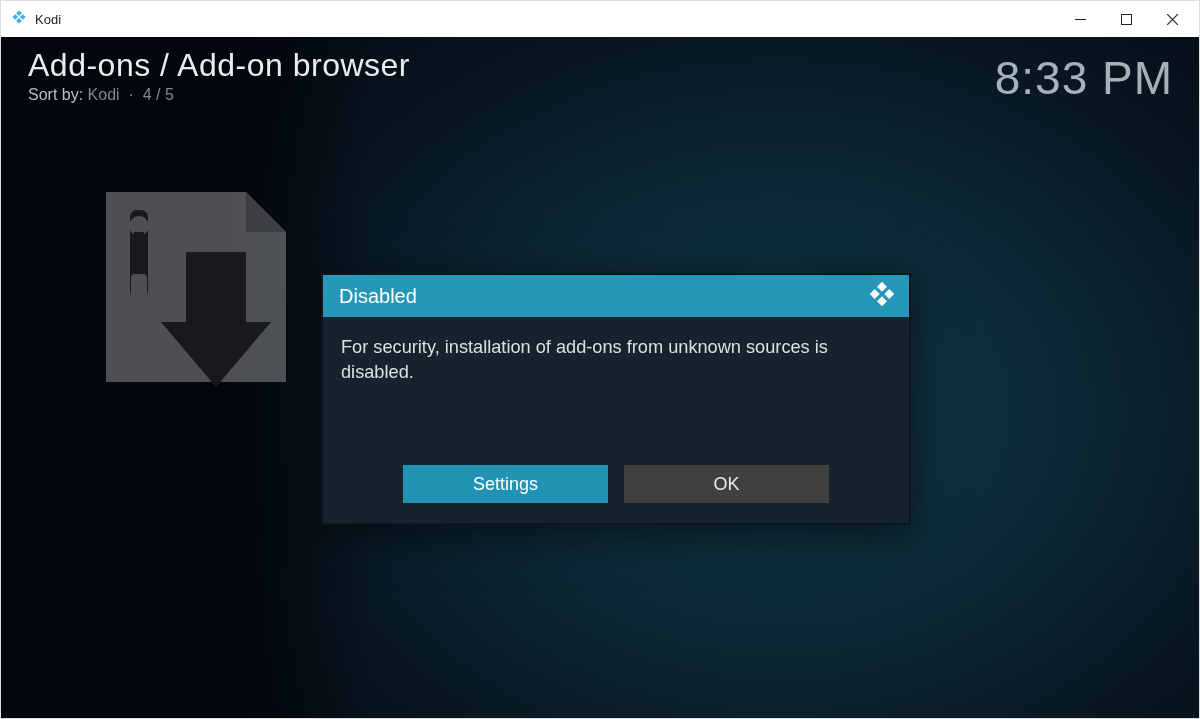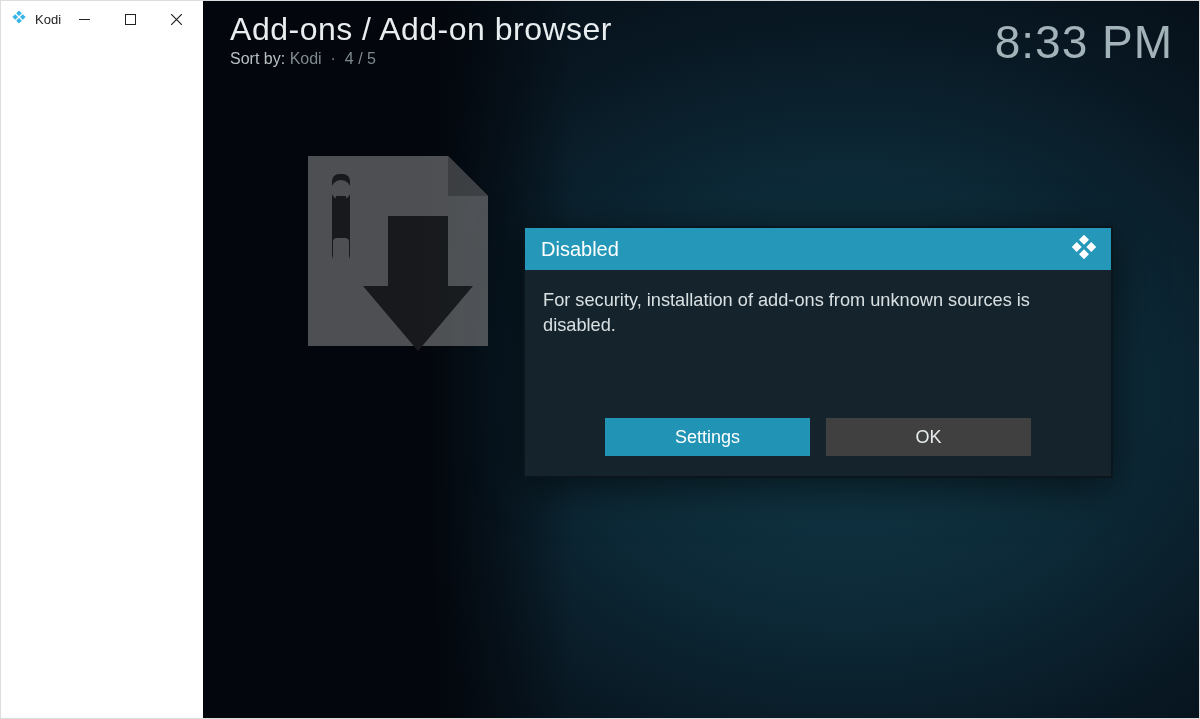--- a/index.html
+++ b/index.html
@@ -1,35 +1,35 @@
 <!DOCTYPE html>
 <html><head>
 <meta charset="utf-8">
 <style>
   * { box-sizing: border-box; margin: 0; padding: 0; }
   html, body { width: 1200px; height: 719px; overflow: hidden; font-family: "Segoe UI", Arial, sans-serif; background: #fff; }
-  .window { width: 1200px; height: 719px; background: #fff; display: flex; flex-direction: row; border: 1px solid #ddd; }
+  .window { width: 1200px; height: 719px; background: #fff; display: flex; flex-direction: column; border: 1px solid #ddd; }
   .titlebar { height: 36px; display: flex; align-items: center; justify-content: space-between; padding: 0 4px 0 10px; background: #fff; }
   .titlebar-left { display: flex; align-items: center; gap: 8px; }
   .app-title { font-size: 13px; color: #222; }
   .win-controls { display: flex; }
   .win-btn { width: 46px; height: 32px; display: flex; align-items: center; justify-content: center; color: #222; }
   .win-btn svg { width: 11px; height: 11px; }
   .content-area { flex: 1; position: relative; overflow: hidden; }
   .bg-gradient { position: absolute; inset: 0;
     background: radial-gradient(ellipse 900px 700px at 65% 55%, #123a48 0%, #0d2a38 30%, #081722 55%, #040a12 80%, #02060c 100%);
   }
   .bg-left { position: absolute; left: 0; top: 0; bottom: 0; width: 370px; background: linear-gradient(to right, #03060c 0%, #03060c 60%, rgba(3,6,12,0) 100%); }
   .breadcrumb-area { position: absolute; top: 10px; left: 27px; color: #fff; }
   .breadcrumb { font-size: 32px; font-weight: 300; letter-spacing: 0.5px; color: #e8eef0; }
   .sub-line { font-size: 16px; color: #7f8b90; margin-top: 2px; }
   .sub-label { color: #b8c0c4; }
   .clock { position: absolute; top: 14px; right: 26px; font-size: 46px; font-weight: 300; color: #becfd4; letter-spacing: 1px; opacity: 0.85; }
   .zip-icon { position: absolute; left: 95px; top: 145px; width: 200px; height: 210px; opacity: 0.55; }
-  .dialog { position: absolute; left: 320px; top: 225px; width: 590px; background: #15232d; border: 2px solid #0a151d; box-shadow: 0 8px 40px rgba(0,0,0,0.6); }
+  .dialog { position: absolute; left: 320px; top: 236px; width: 590px; background: #15232d; border: 2px solid #0a151d; box-shadow: 0 8px 40px rgba(0,0,0,0.6); }
   .dialog-header { height: 42px; background: #2597b8; display: flex; align-items: center; justify-content: space-between; padding: 0 14px 0 16px; }
   .dialog-title { color: #fff; font-size: 20px; font-weight: 500; }
   .dialog-body { padding: 18px 21px 16px 18px; color: #d8e0e2; font-size: 18.2px; line-height: 1.4; min-height: 130px; }
   .dialog-buttons { display: flex; gap: 16px; padding: 0 18px 20px 18px; justify-content: center; }
   .dlg-btn { width: 205px; height: 38px; display: flex; align-items: center; justify-content: center; font-size: 18px; font-weight: 500; cursor: pointer; margin-top: 18px; }
   .dlg-btn.primary { background: #2193b5; color: #fff; }
   .dlg-btn.secondary { background: #404040; color: #e6ebec; }
 </style>
 </head>
 <body>

